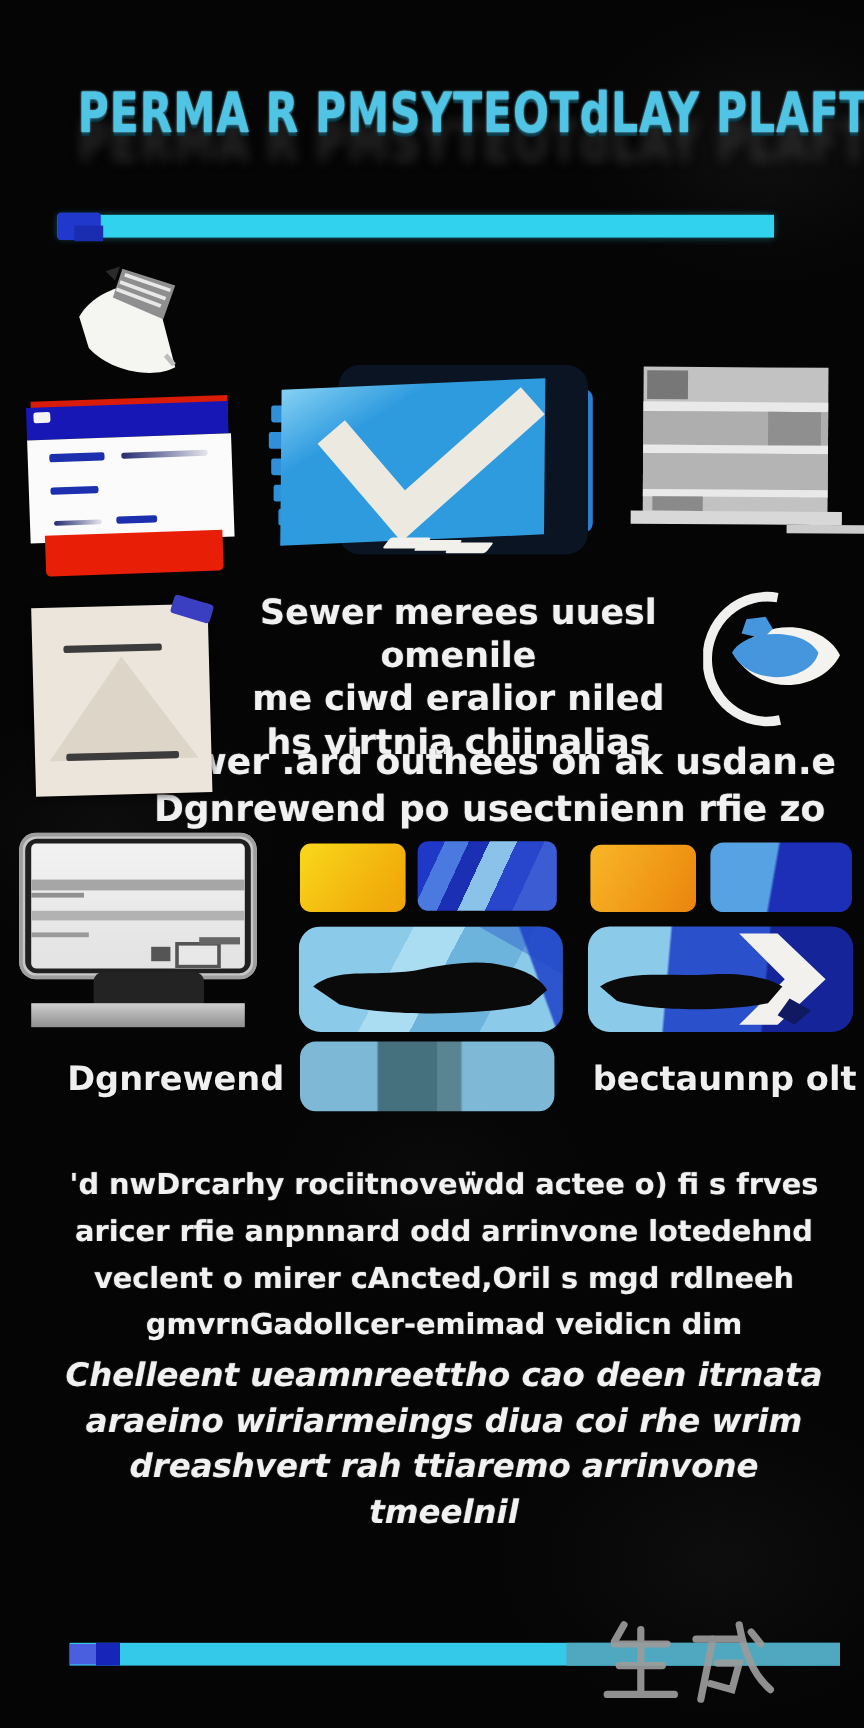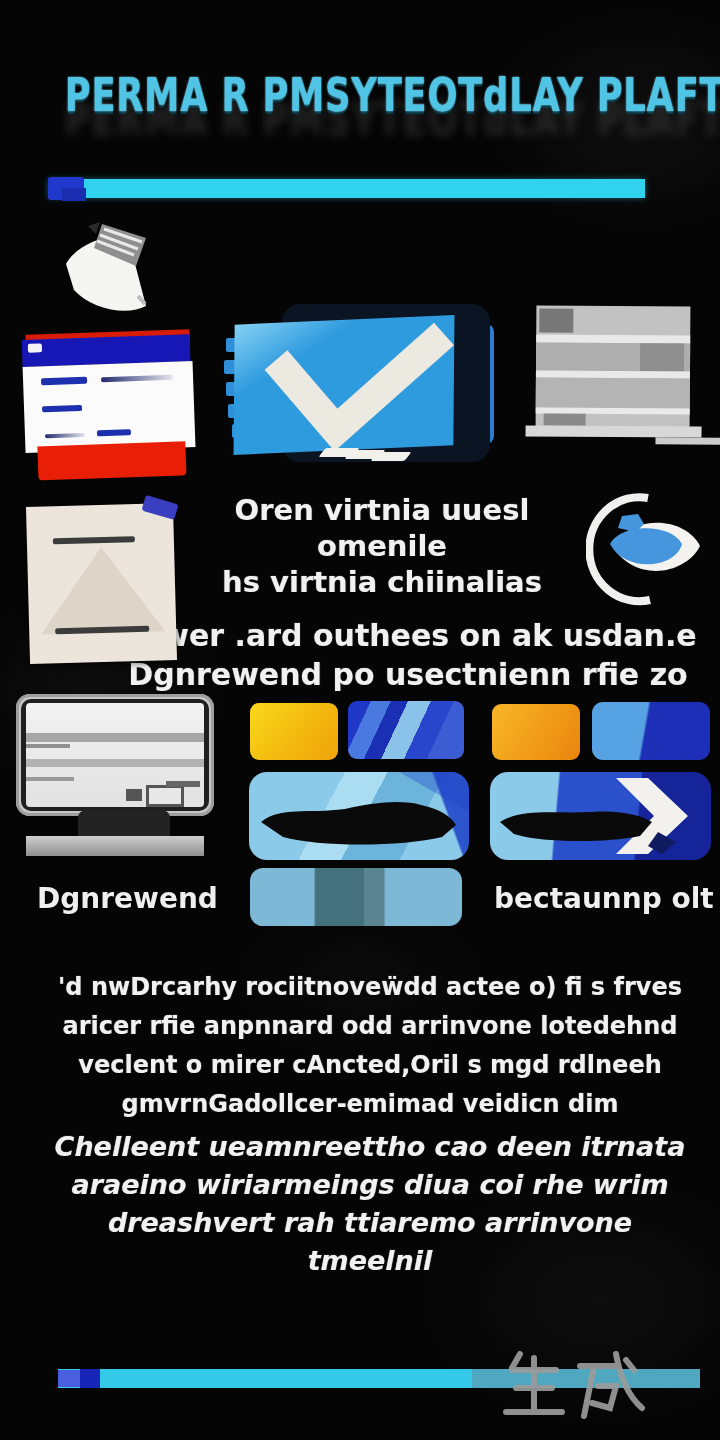--- a/index.html
+++ b/index.html
@@ -158,21 +158,22 @@
     <div class="blk" style="left:104px;top:37px;width:44px;height:28px;background:#8f8f8f;"></div>
     <div class="band" style="top:65px;height:7px;"></div>
     <div class="mid" style="top:72px;height:30px;background:#b4b4b4;"></div>
     <div class="band" style="top:102px;height:6px;"></div>
     <div class="blk" style="left:8px;top:108px;width:42px;height:12px;background:#8a8a8a;"></div>
     <div class="base"></div>
     <div class="base2"></div>
   </div>
 
   <div class="abs intro">
-    <div class="wline">Oren virtnia uuesl omenile</div>
+    <div class="wline">Sewer merees uuesl omenile</div>
+    <div class="wline">me ciwd eralior niled</div>
     <div class="wline">hs virtnia chiinalias</div>
   </div>
 
   <div class="abs bird">
     <svg width="118" height="120" viewBox="0 0 118 120">
       <path d="M62,10 A50,52 0 1 0 64,112" stroke="#f0f0ee" stroke-width="8" fill="none"></path>
       <path d="M26,58 C50,24 100,30 114,58 C100,86 50,96 26,58 Z" fill="#f4f3ef"></path>
       <path d="M24,56 C34,36 84,34 96,56 C90,80 40,86 24,56 Z" fill="#4596dd"></path>
       <path d="M32,40 L36,28 L52,26 L58,36 L50,44 Z" fill="#4596dd"></path>
     </svg>
@@ -218,21 +219,21 @@
   <div class="abs card orangeB"></div>
   <div class="abs card blueB"></div>
   <div class="abs wideB">
     <svg class="wide-svg" width="221" height="88" viewBox="0 0 221 88">
       <path d="M126,6 L158,6 L198,44 L158,82 L126,82 L164,44 Z" fill="#f2f1ed"></path>
       <path d="M10,50 C32,36 62,42 102,40 C132,38 152,44 162,50 L150,64 C110,72 48,70 24,62 Z" fill="#0a0a0a"></path>
       <path d="M168,60 L186,70 L172,82 L158,74 Z" fill="#101a60"></path>
     </svg>
   </div>
 
-  <div class="abs label" style="top:882px;left:37px;">Dgnrewend</div>
+  <div class="abs label" style="top:882px;left:56px;">Dgnrewend</div>
   <div class="abs pill"></div>
   <div class="abs label" style="top:882px;left:494px;">bectaunnp olt</div>
 
   <div class="abs para1">
     <div class="wline">'d nwDrcarhy rociitnoveẅdd actee o) fi s frves</div>
     <div class="wline">aricer rfie anpnnard odd arrinvone lotedehnd</div>
     <div class="wline">veclent o mirer cAncted,Oril s mgd rdlneeh</div>
     <div class="wline">gmvrnGadollcer-emimad  veidicn dim</div>
   </div>
 

